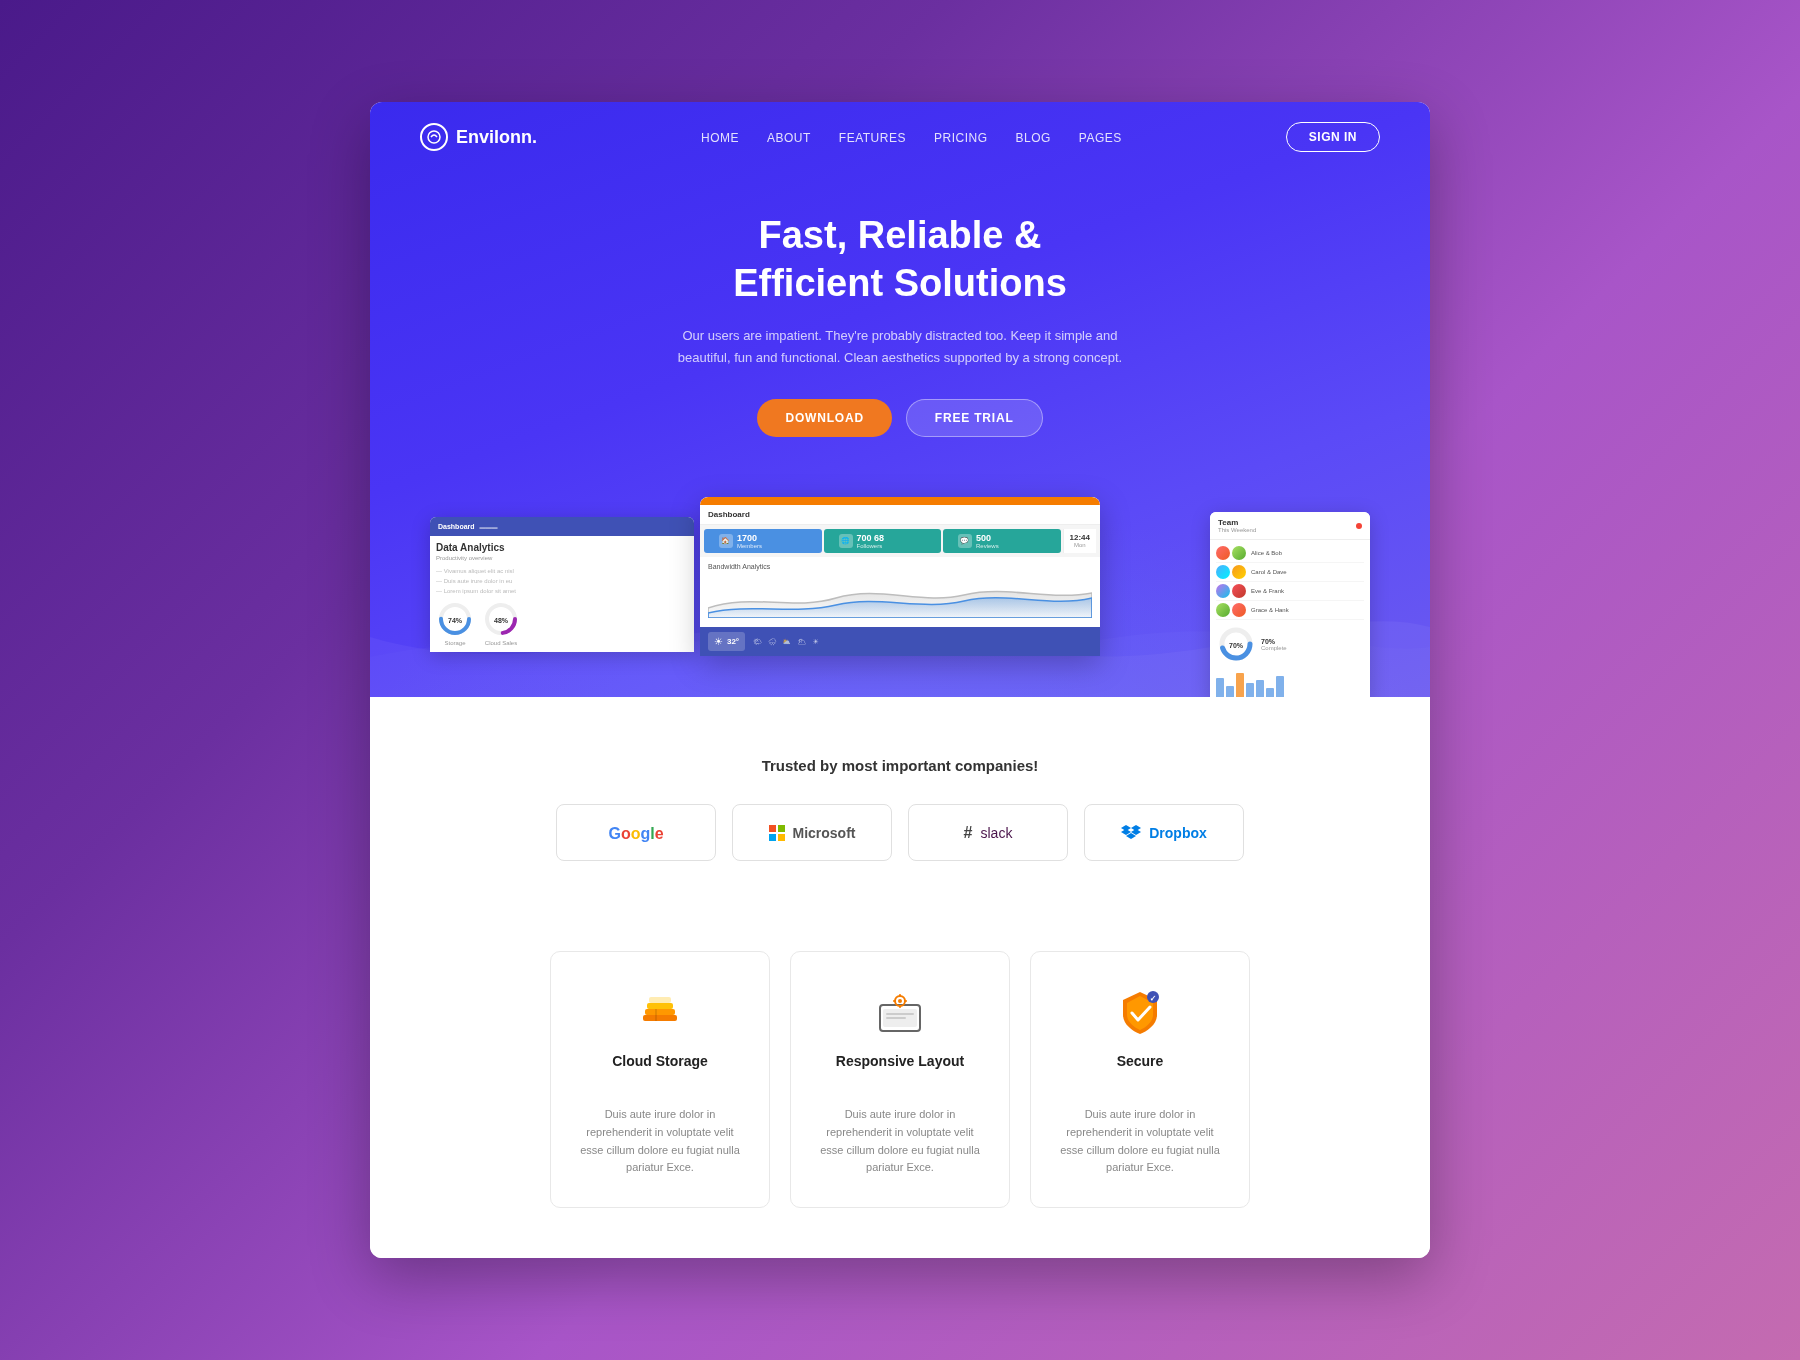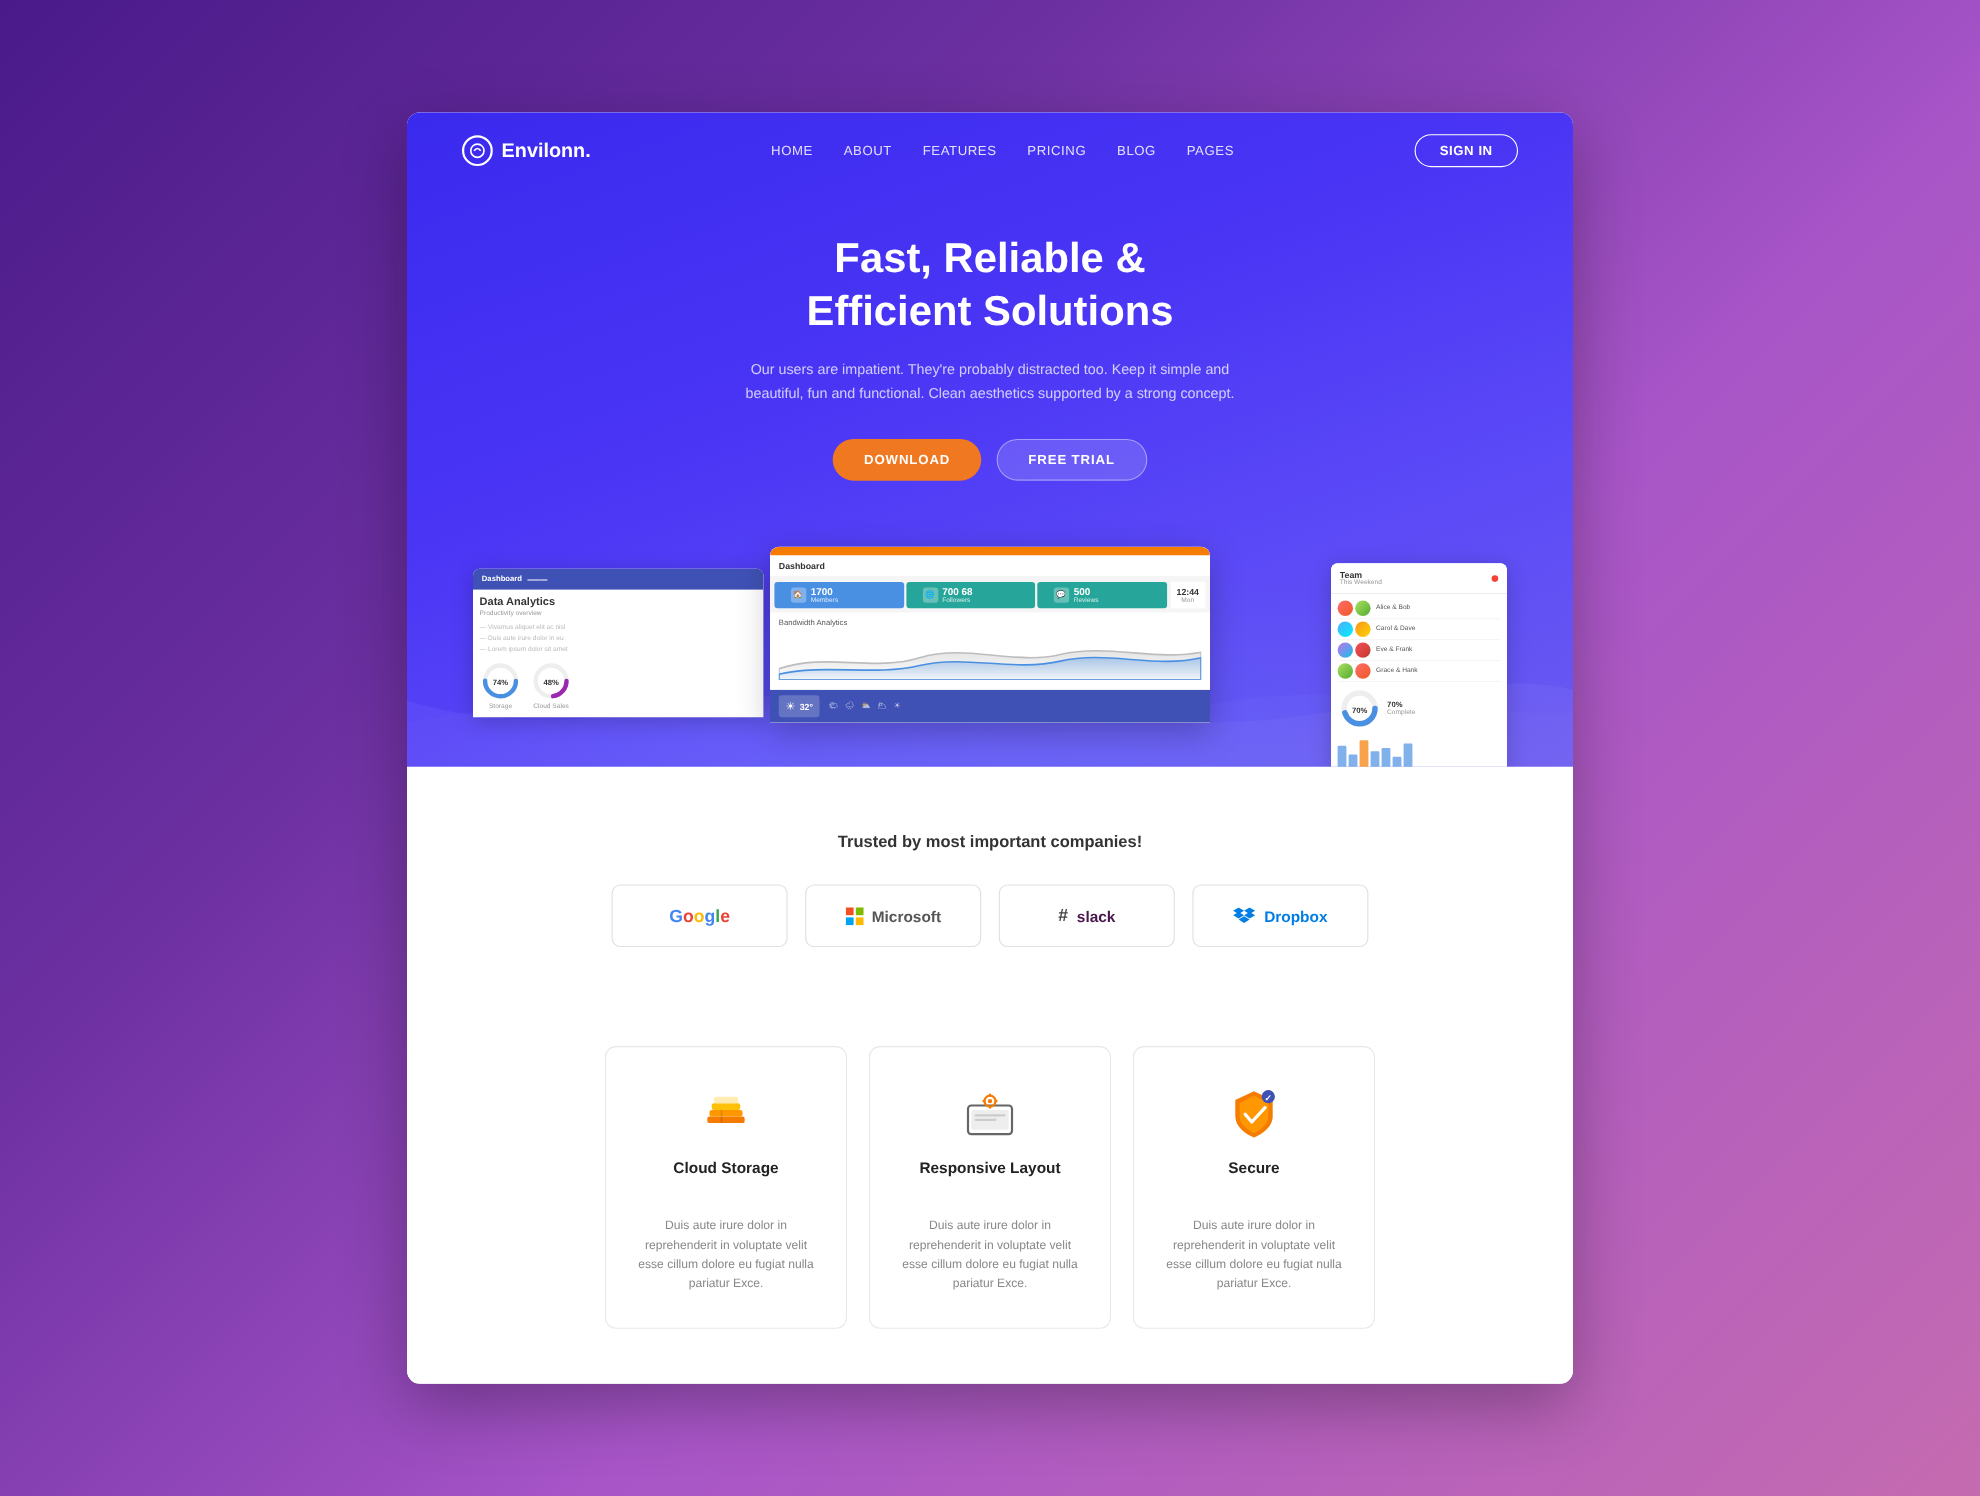--- a/index.html
+++ b/index.html
@@ -224,21 +224,21 @@
     .stat-info { color: #fff; }
     .stat-num { font-size: 9px; font-weight: 700; }
     .stat-label { font-size: 6px; opacity: 0.8; }
 
     .time-card {
       background: #fff;
       padding: 4px 6px;
       display: flex;
       flex-direction: column;
       align-items: center;
-      justify-content: center;
+      justify-content: flex-start;
       border-left: 1px solid #eee;
     }
 
     .time-text { font-size: 8px; font-weight: 700; color: #333; }
     .time-date { font-size: 6px; color: #999; }
 
     .dash-chart {
       padding: 6px 8px;
       height: 70px;
       background: #fff;
@@ -717,21 +717,21 @@
           <div style="background:#f25022;"></div>
           <div style="background:#7fba00;"></div>
           <div style="background:#00a4ef;"></div>
           <div style="background:#ffb900;"></div>
         </div>
         <span style="font-size:14px; font-weight:600; color:#555;">Microsoft</span>
       </div>
 
       <div class="logo-card">
         <span style="font-size:16px;">#</span>
-        <span style="font-size:14px; font-weight:700; color:#4A154B;">slack</span>
+        <span style="font-size:14px; font-weight:400; color:#4A154B;">slack</span>
       </div>
 
       <div class="logo-card">
         <svg width="20" height="16" viewBox="0 0 40 32">
           <polygon points="10,0 20,6 10,12 0,6" fill="#007EE5"></polygon>
           <polygon points="30,0 40,6 30,12 20,6" fill="#007EE5"></polygon>
           <polygon points="0,14 10,20 20,14 10,8" fill="#007EE5"></polygon>
           <polygon points="20,14 30,20 40,14 30,8" fill="#007EE5"></polygon>
           <polygon points="10,22 20,16 30,22 20,28" fill="#007EE5"></polygon>
         </svg>

